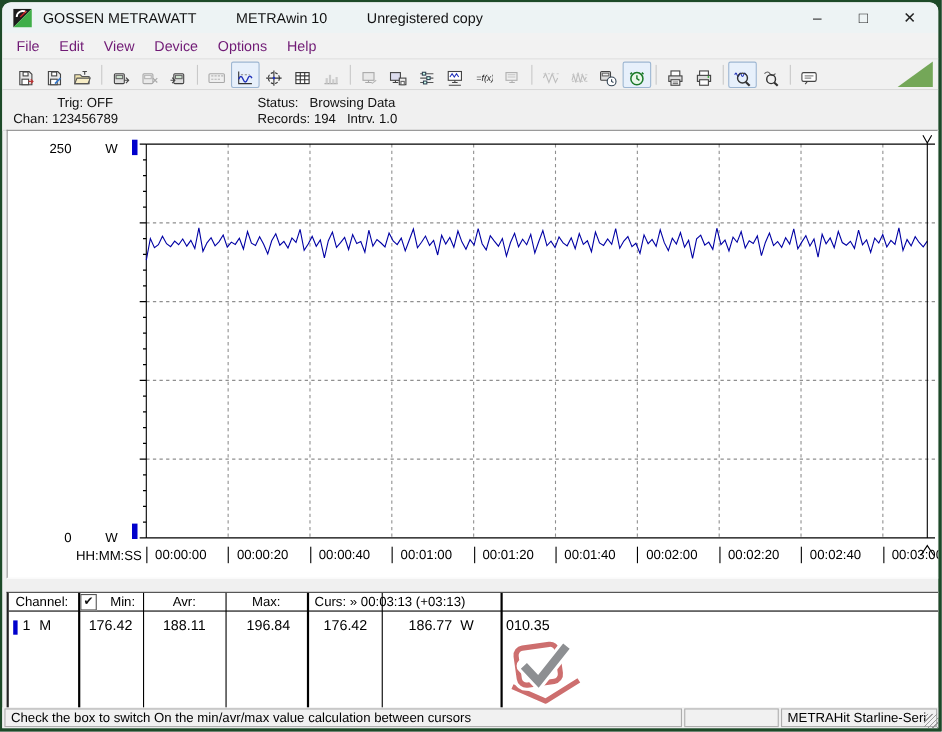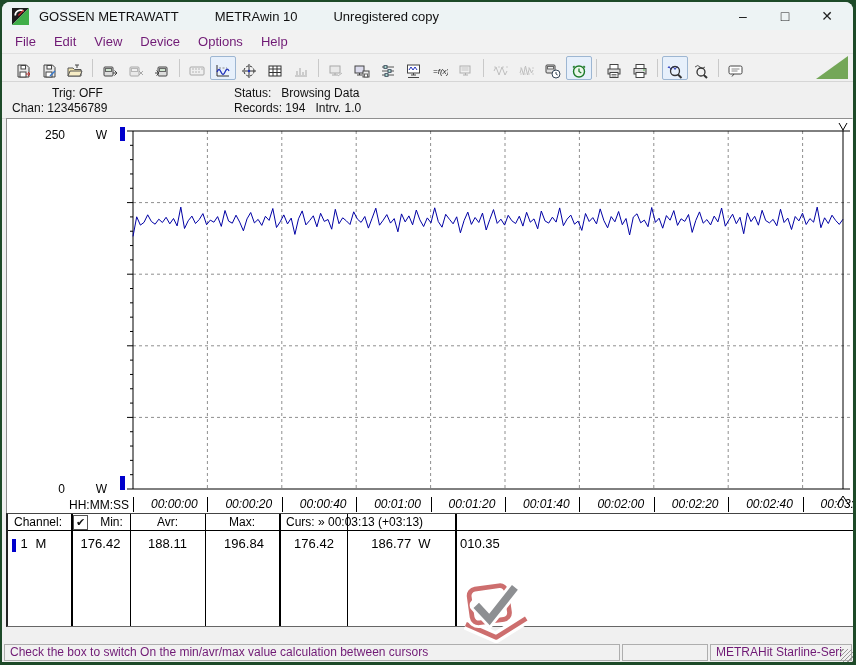--- a/index.html
+++ b/index.html
@@ -35,42 +35,42 @@
   .inf-l1{position:absolute;left:10px;top:4px;margin-left:40px;}
   .inf-l2{position:absolute;left:10px;top:19px;}
   .inf-m1{position:absolute;left:232px;top:4px;}
   .inf-m2{position:absolute;left:232px;top:19px;}
   
   .chartpanel{position:absolute;left:4px;top:116px;width:845px;height:406px;background:#fff;
               border:1px solid;border-color:#8f8f8f #fafafa #fafafa #8f8f8f;}
   #chart-svg{position:absolute;left:0;top:0;}
   .xlabels{position:absolute;left:0;top:378px;width:843px;height:17px;font-size:12px;color:#000000;}
   .xname{position:absolute;left:44px;top:1px;width:78px;text-align:right;}
-  .xtick{position:absolute;top:0;height:15px;border-left:1px solid #000;padding-left:17px;line-height:15px;font-style:italic;}
-  
-  .tablepanel{position:absolute;left:4px;top:511px;width:845px;height:112px;background:#fff;
+  .xtick{position:absolute;top:0;height:15px;border-left:1px solid #000;padding-left:7px;line-height:15px;}
+  
+  .tablepanel{position:absolute;left:4px;top:536px;width:845px;height:112px;background:#fff;
               border-left:2px solid #222;border-right:2px solid #222;border-top:1px solid #444;
               border-bottom:1px solid #666;font-size:12px;color:#000;}
   .thdr{position:absolute;top:0;height:16px;line-height:16px;}
   .tval{position:absolute;top:22px;height:16px;line-height:16px;font-size:13px;text-align:center;}
   .vl{position:absolute;top:0;bottom:0;background:#000;}
   .hl-hdr{position:absolute;left:0;right:0;top:16px;height:1px;background:#000;}
   .chk{position:absolute;left:65px;top:1px;width:13px;height:13px;background:#fff;
        border:1px solid #555;font-size:11px;line-height:12px;text-align:center;color:#111;}
   .chrow-bar{position:absolute;left:4px;top:25px;width:4px;height:13px;background:#0000cc;}
   
   .watermark{position:absolute;left:462px;top:577px;z-index:6;display:flex;align-items:center;}
   .wm-text{font-size:33px;font-weight:bold;letter-spacing:-1px;line-height:60px;
            text-shadow:-2px -2px 2px #fff,2px -2px 2px #fff,-2px 2px 2px #fff,2px 2px 2px #fff,0 0 4px #fff;}
   .wm-red{color:#cd6e6e;}
   .wm-gray{color:#97999b;}
   
   .statusbar{position:absolute;left:0;top:641px;width:851px;height:19px;background:#f0f0f0;z-index:4;}
   .sbox{position:absolute;top:1px;height:15px;border:1px solid #aeaeae;background:#f1f1f1;
-        font-size:12px;line-height:15px;color:#701a75;padding:0 5px;overflow:hidden;white-space:nowrap;}
+        font-size:12px;line-height:15px;color:#000000;padding:0 5px;overflow:hidden;white-space:nowrap;}
   .sb1{left:2px;width:604px;}
   .sb2{left:620px;width:74px;}
   .sb3{left:708px;width:130px;}
   .grip{position:absolute;right:0;bottom:0;width:13px;height:13px;
         background:repeating-linear-gradient(135deg,transparent,transparent 2px,#9a9a9a 2px,#9a9a9a 3px);}
 </style>
 </head>
 <body>
 
 <div class="stage">

